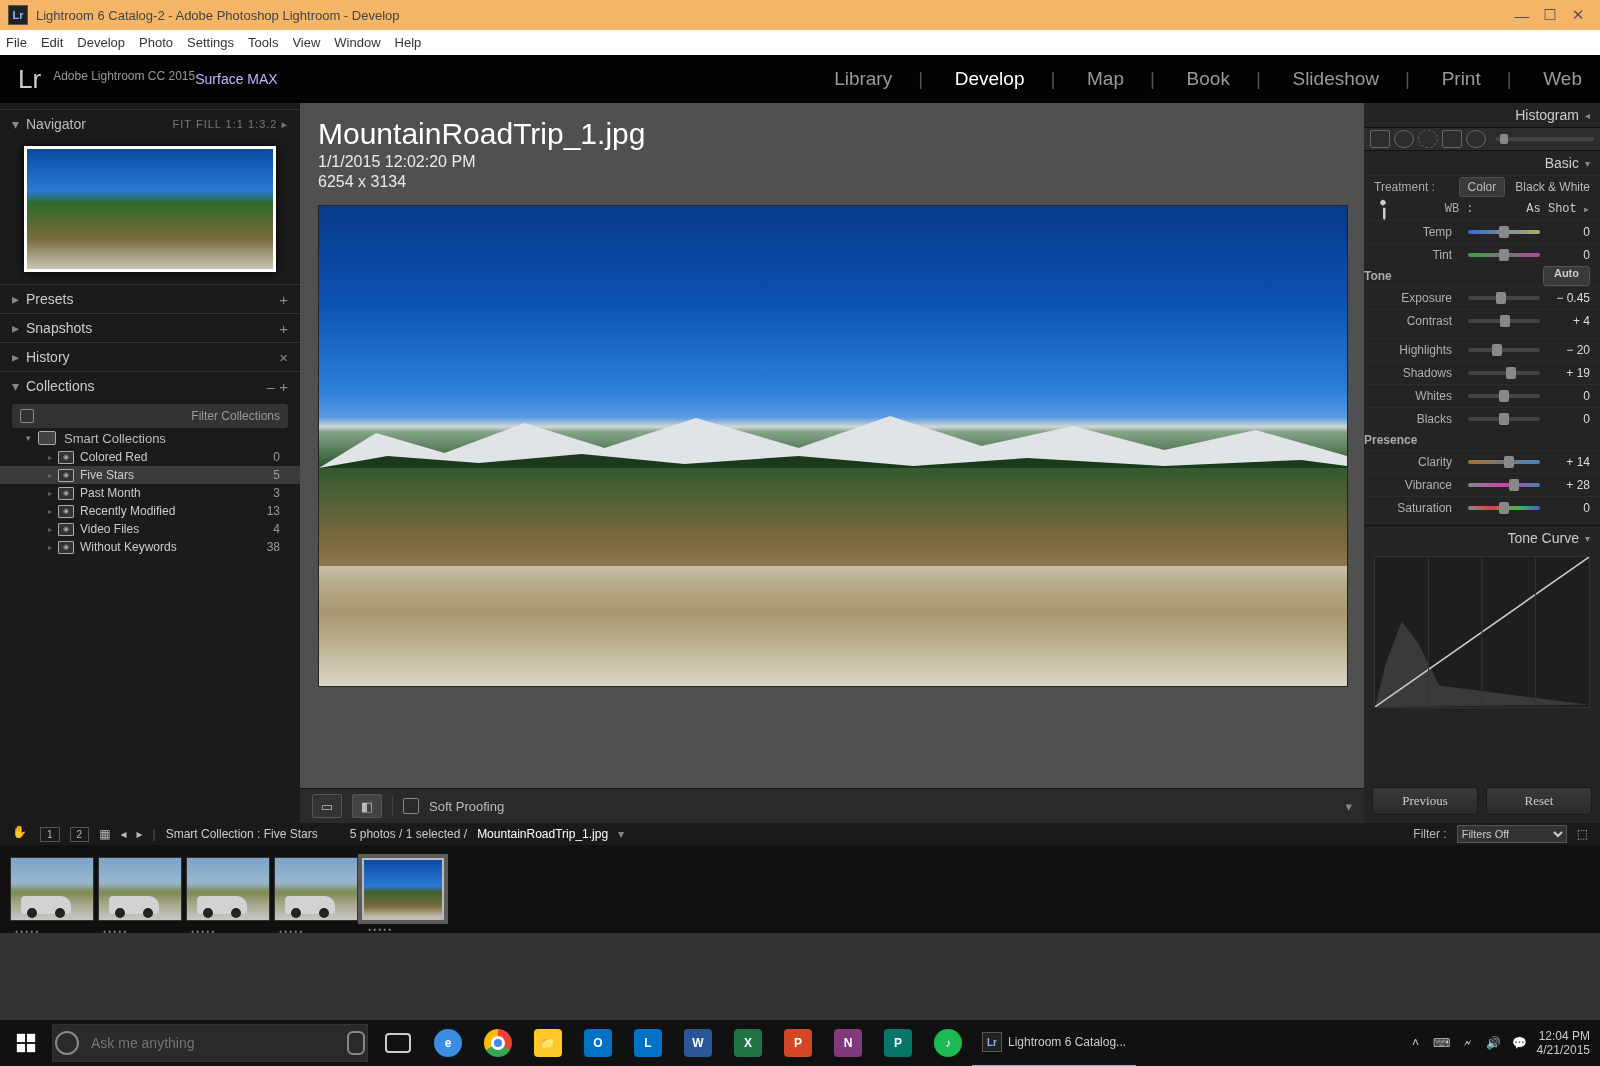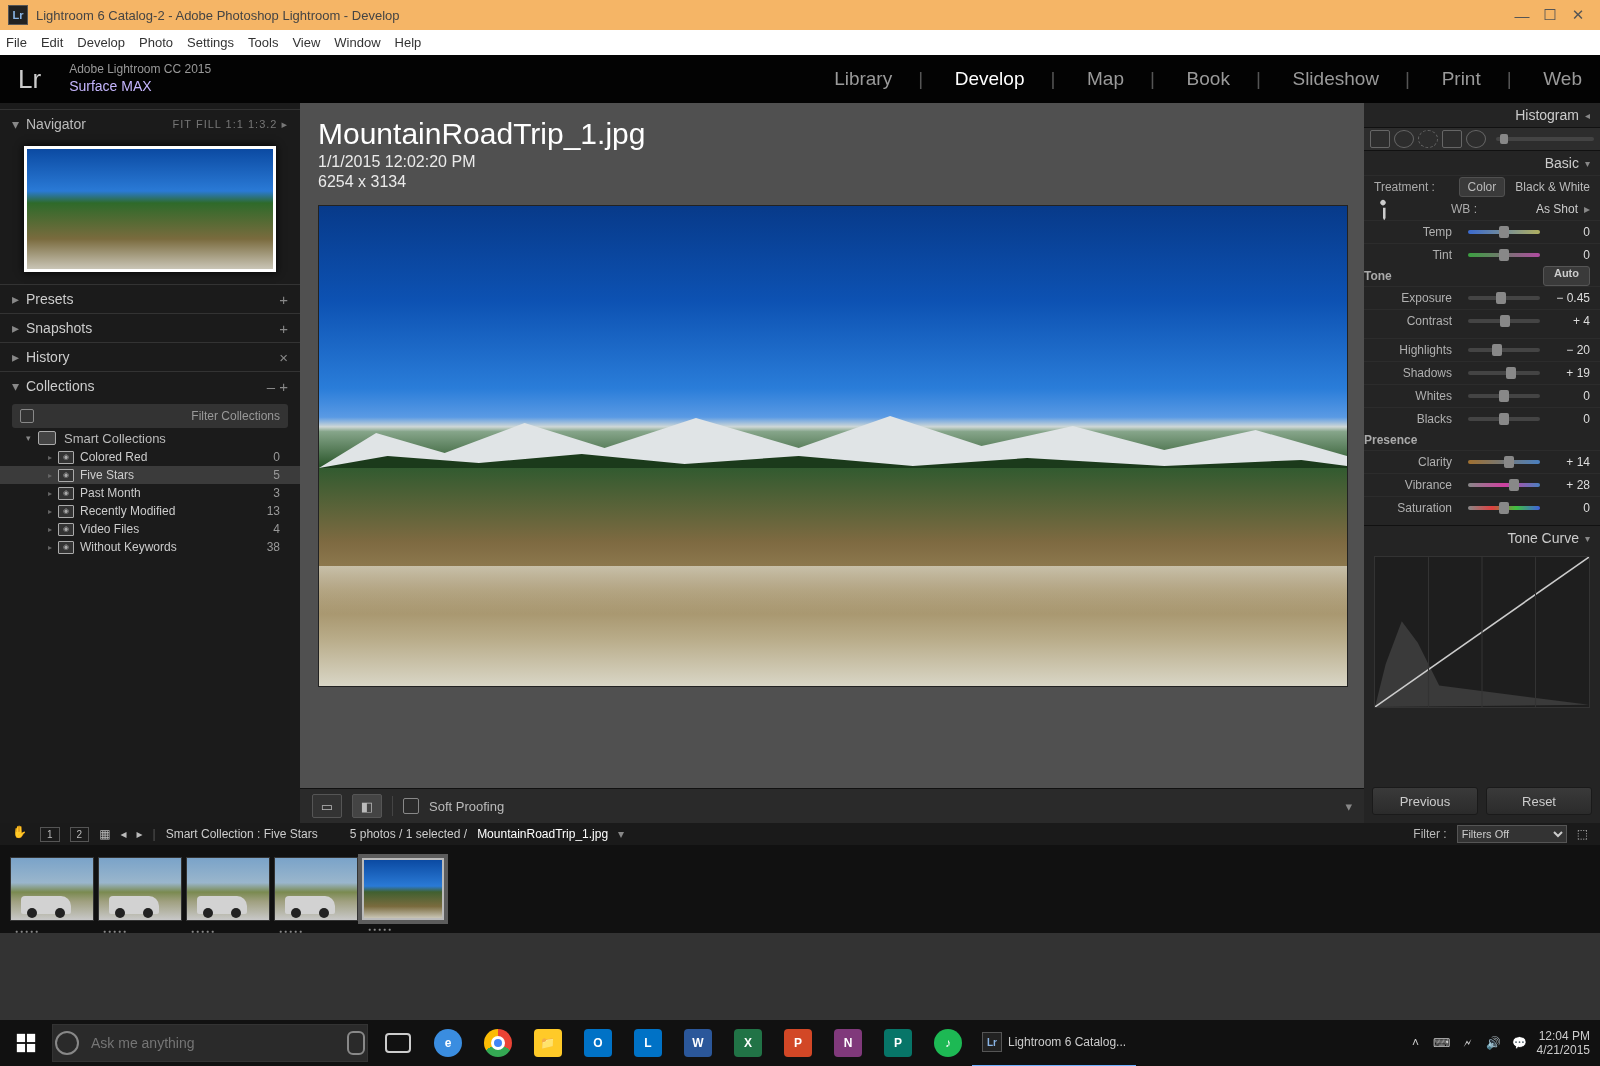--- a/index.html
+++ b/index.html
@@ -4,21 +4,21 @@
 <style>
   html,body{margin:0;padding:0;width:1600px;height:1066px;background:#333;font-family:"Segoe UI",Tahoma,sans-serif;overflow:hidden;color:#bbb;font-size:13px;}
   .titlebar{height:30px;background:#f5b566;display:flex;align-items:center;padding:0 8px;color:#444;font-size:13px;}
   .titlebar .icon{width:18px;height:18px;background:#222;color:#8ab5e6;font-weight:bold;display:flex;align-items:center;justify-content:center;border:1px solid #555;font-size:11px;margin-right:8px;}
   .titlebar .title{flex:1;}
   .titlebar .winbtn{width:28px;text-align:center;font-size:15px;color:#555;}
   .menubar{height:25px;background:#fff;display:flex;align-items:center;padding:0 6px;color:#333;font-size:13px;}
   .menubar span{margin-right:14px;}
   .lr-header{height:48px;background:#030303;display:flex;align-items:center;padding:0 18px;color:#ccc;}
   .lr-logo{font-size:26px;font-weight:300;color:#ccc;margin-right:12px;}
-  .lr-brand{display:flex;flex-direction:column;font-size:12px;line-height:14px;color:#999;margin-left:16px;}
+  .lr-brand{display:flex;flex-direction:row;font-size:12px;line-height:14px;color:#999;}
   .lr-brand .b2{font-size:14px;color:#c4b5fd;line-height:20px;}
   .lr-spacer{flex:1;}
   .lr-modules span{font-size:19px;color:#9a9a9a;margin-left:26px;}
   .lr-modules span.active{color:#fff;}
   .lr-modules .sep{color:#555;margin:0 2px 0 26px;font-size:19px;}
   .workspace{display:flex;height:950px;background:#1b1b1b;}
   .panel-left{width:300px;background:#1b1b1b;display:flex;flex-direction:column;}
   .panel-right{width:236px;background:#242424;display:flex;flex-direction:column;}
   .main{flex:1;background:#505050;position:relative;display:flex;flex-direction:column;}
   .pane-head{height:28px;display:flex;align-items:center;padding:0 12px;color:#bbb;font-size:14px;border-top:1px solid #333;}
@@ -74,28 +74,28 @@
   .basic-row.grad2 .slider{background:linear-gradient(to right,#3aa040,#b04aa0);}
   .basic-row.grad3 .slider{background:linear-gradient(to right,#a07030,#4a80c0);}
   .basic-row.grad4 .slider{background:linear-gradient(to right,#888,#d040a0,#4a80c0);}
   .basic-row.grad5 .slider{background:linear-gradient(to right,#888,#e04040,#40c040,#4060e0);}
   .sec-title{height:20px;display:flex;align-items:center;justify-content:flex-start;color:#aaa;font-size:12px;position:relative;font-weight:bold;}
   .sec-title .auto{position:absolute;right:10px;top:0;height:18px;padding:0 10px;background:#3a3a3a;border:1px solid #555;border-radius:3px;font-size:11px;color:#ccc;}
   .treat-row{height:22px;display:flex;align-items:center;padding:0 10px;color:#aaa;font-size:12px;border-top:1px solid #2c2c2c;gap:10px;}
   .treat-row .lbl{flex:1;}
   .treat-row .opt{color:#bbb;}
   .treat-row .opt.sel{background:#3a3a3a;padding:2px 8px;border-radius:3px;border:1px solid #505050;}
-  .wb-row{height:22px;display:flex;align-items:center;padding:0 10px;color:#aaa;font-size:12px;}
+  .wb-row{height:22px;display:flex;align-items:center;padding:0 10px;color:#aaa;font-size:12px;font-family:Liberation Mono, monospace;}
   .wb-row .drop{width:18px;height:18px;transform:rotate(-45deg);}
   .wb-row .drop svg{width:100%;height:100%;}
   .wb-row .lbl{flex:1;text-align:center;}
   .wb-row .valpick{color:#ccc;margin-right:6px;}
   .tcurve{margin:6px 10px;height:150px;border:1px solid #333;background:#222;position:relative;}
   .tcurve svg{width:100%;height:100%;}
-  .r-bottom{margin-top:auto;display:flex;padding:8px;gap:8px;}
+  .r-bottom{margin-top:auto;display:flex;padding:8px;gap:8px;font-family:Liberation Serif, serif;}
   .filmstrip-bar{height:22px;background:#1a1a1a;display:flex;align-items:center;padding:0 12px;color:#bbb;font-size:12px;gap:10px;}
   .filmstrip-bar .hand{width:18px;height:18px;}
   .filmstrip-bar .numbox{padding:1px 6px;border:1px solid #555;font-size:10px;}
   .filmstrip-bar .sep{color:#555;}
   .filmstrip-bar .crumb{color:#ccc;}
   .filmstrip-bar .fname{color:#fff;}
   .filmstrip-bar .right{margin-left:auto;display:flex;align-items:center;gap:10px;}
   .filmstrip-bar select{background:#333;color:#ccc;border:1px solid #555;height:18px;font-size:11px;width:110px;}
   .filmstrip{height:80px;background:#111;display:flex;align-items:center;padding:4px 10px;gap:4px;}
   .thumb{width:82px;height:62px;border:1px solid #333;position:relative;background:linear-gradient(to bottom,#7aa3c9 0%,#9ab6cc 40%,#7a8a50 55%,#a0a080 70%,#c8c8c8 100%);}

